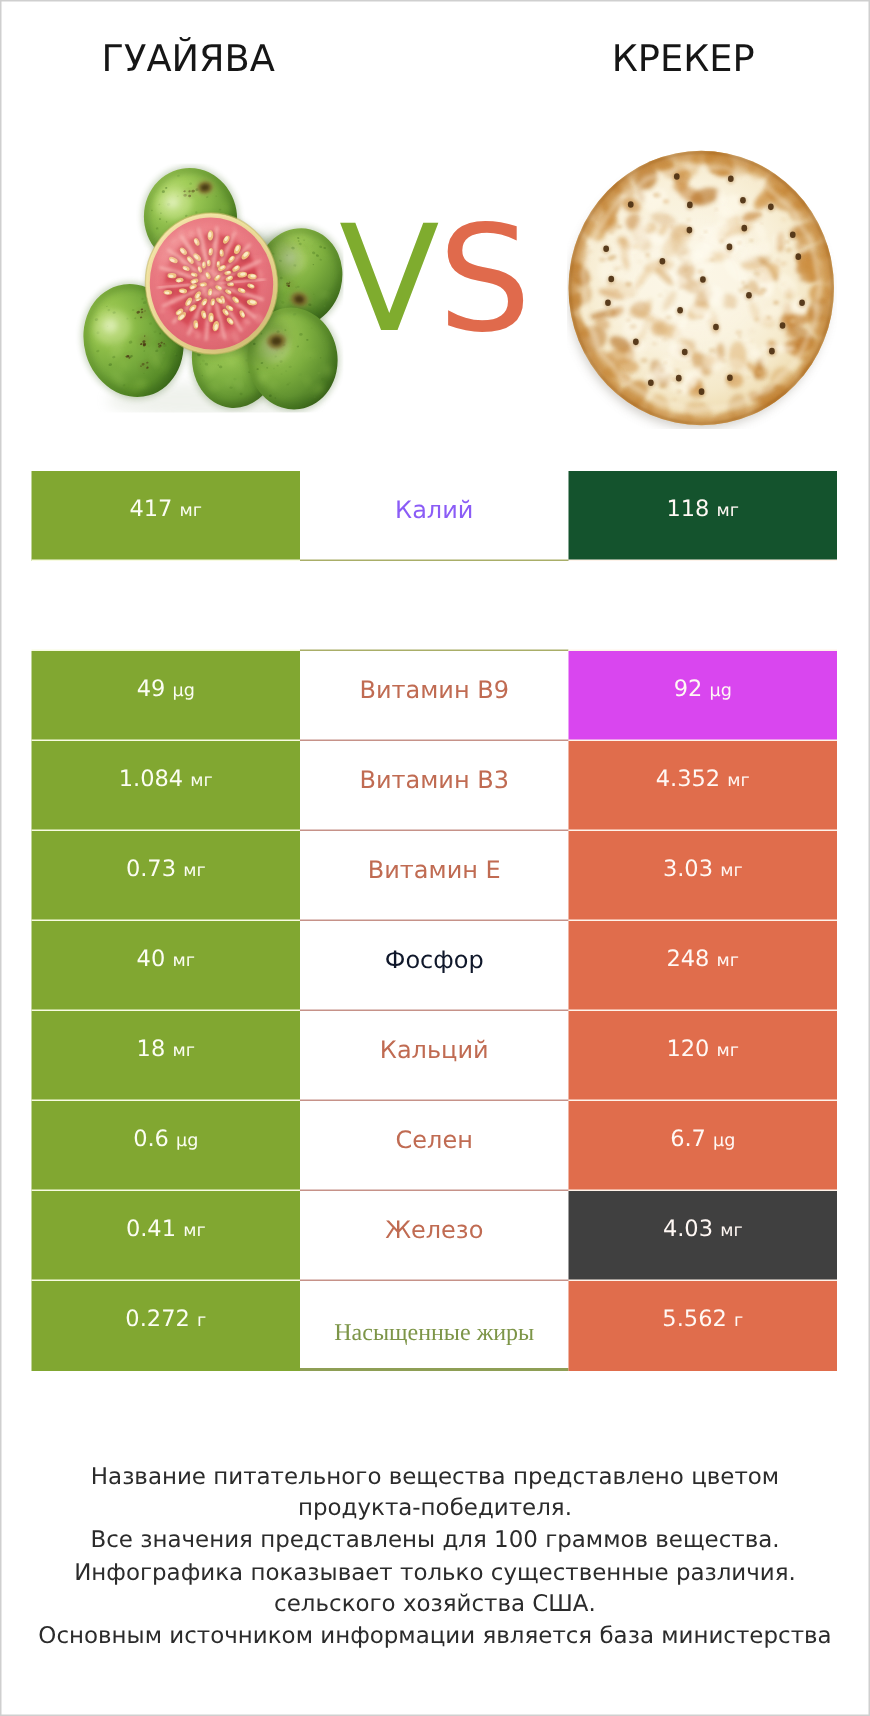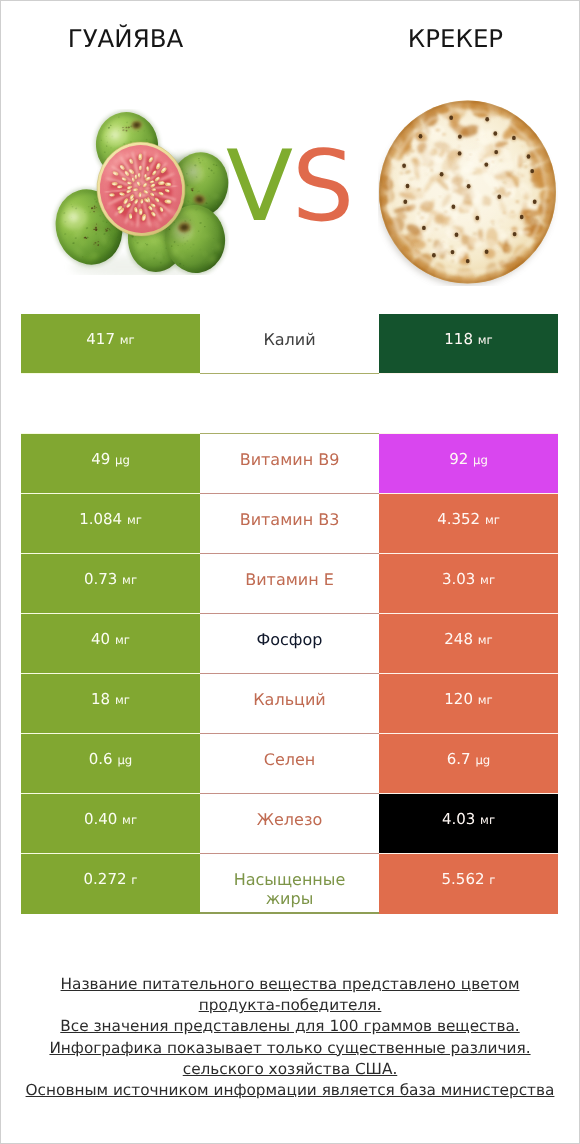--- a/index.html
+++ b/index.html
@@ -29,30 +29,30 @@
   .cell{position:absolute;top:0;height:59px;box-sizing:border-box;
         display:flex;align-items:center;justify-content:center;text-align:center;}
   .cL{left:0;width:179px;color:#FBFDF2;}
   .cM{left:179px;width:179px;background:#FFFFFF;}
   .cR{left:358px;width:179px;color:#FFF8F4;}
   .val{font-family:"DejaVu Sans",sans-serif;font-size:15px;font-weight:400;
        line-height:17px;position:relative;top:-4px;}
   .val .u{font-size:11.7px;}
   .lbl{font-family:"DejaVu Sans",sans-serif;font-size:16px;font-weight:400;
        line-height:20px;position:relative;top:-4px;display:block;width:140px;}
-  .lbl.two{top:6px;line-height:19.5px;}
+  .lbl.two{top:6px;line-height:19.5px;font-family:Liberation Serif, serif;}
   .cM.lastrow{border-bottom:2px solid #8E9E55;}
   .sep{position:absolute;height:1px;}
   .sepL{left:0;width:179px;background:#F7FBE0;}
   .sepM{left:179px;width:179px;}
   .sepR{left:358px;width:179px;background:#FFF3EA;}
 
   
   .footer{position:absolute;left:0;top:973px;width:578px;text-align:center;
-          font-family:"DejaVu Sans",sans-serif;font-size:15.3px;line-height:21.2px;color:#2b2b2b;text-decoration:underline;}
+          font-family:"DejaVu Sans",sans-serif;font-size:15.3px;line-height:21.2px;color:#2b2b2b;}
 </style>
 </head>
 <body>
 
 <div class="page">
 
   <div class="title right">КРЕКЕР</div>
   <div class="title left">ГУАЙЯВА</div>
 
   <div class="heroL">
@@ -1174,21 +1174,21 @@
     </div>
 
   <div class="vs"><span class="v">V</span><span class="s">S</span></div>
 
   <div class="table" id="table">
       <div class="row" style="top: 0px; height: 60px;">
         <div class="cell cL" style="height:60px;background:#81A731">
           <span class="val"><span>417</span> <span class="u">мг</span></span>
         </div>
         <div class="cell cM" style="height:60px">
-          <span class="lbl" style="color:#404040">Калий</span>
+          <span class="lbl" style="color:#8b5cf6">Калий</span>
         </div>
         <div class="cell cR" style="height:60px;background:#14532d">
           <span class="val"><span>118</span> <span class="u">мг</span></span>
         </div>
       </div>
       <div class="sep sepL" style="top: 59px;"></div>
       <div class="sep sepM" style="top: 59px; background: rgb(169, 174, 104);"></div>
       <div class="sep sepR" style="top: 59px;"></div>
       <div class="sep sepL" style="top: 119px;"></div>
       <div class="sep sepM" style="top: 119px; background: rgb(169, 174, 104);"></div>
@@ -1272,26 +1272,26 @@
         </div>
         <div class="cell cR" style="height:60px;background:#E06D4C">
           <span class="val"><span>6.7</span> <span class="u">µg</span></span>
         </div>
       </div>
       <div class="sep sepL" style="top: 479px;"></div>
       <div class="sep sepM" style="top: 479px; background: rgb(198, 146, 137);"></div>
       <div class="sep sepR" style="top: 479px;"></div>
       <div class="row" style="top: 480px; height: 60px;">
         <div class="cell cL" style="height:60px;background:#81A731">
-          <span class="val"><span>0.40</span> <span class="u">мг</span></span>
+          <span class="val"><span>0.41</span> <span class="u">мг</span></span>
         </div>
         <div class="cell cM" style="height:60px">
           <span class="lbl" style="color:#C06B52">Железо</span>
         </div>
-        <div class="cell cR" style="height:60px;background:#000000">
+        <div class="cell cR" style="height:60px;background:#404040">
           <span class="val"><span>4.03</span> <span class="u">мг</span></span>
         </div>
       </div>
       <div class="sep sepL" style="top: 539px;"></div>
       <div class="sep sepM" style="top: 539px; background: rgb(198, 146, 137);"></div>
       <div class="sep sepR" style="top: 539px;"></div>
       <div class="row" style="top: 540px; height: 60px;">
         <div class="cell cL" style="height:60px;background:#81A731">
           <span class="val"><span>0.272</span> <span class="u">г</span></span>
         </div>

